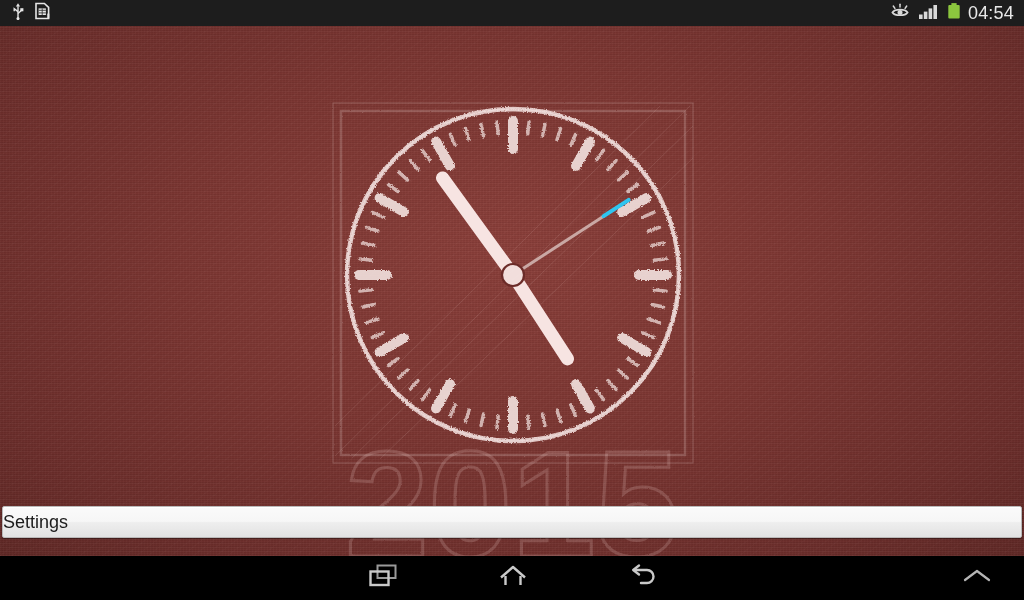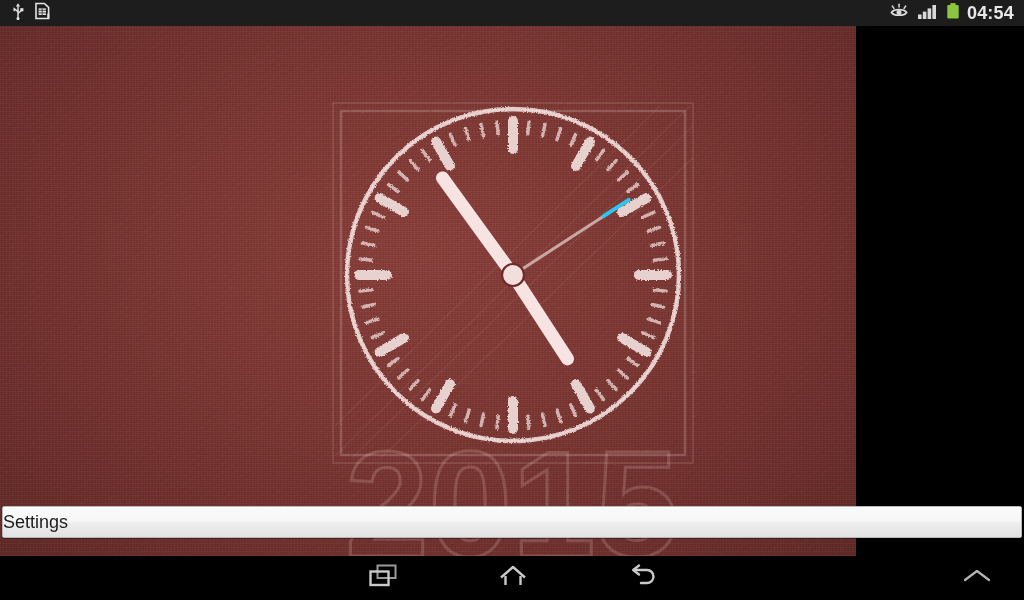--- a/index.html
+++ b/index.html
@@ -45,28 +45,27 @@
     gap: 7px;
     padding-right: 10px;
   }
   .status-icon { display: block; }
   #status-clock {
     color: #e8e8e8;
     font-size: 18px;
     letter-spacing: .2px;
     line-height: 26px;
     font-family: "Liberation Sans", sans-serif;
-    font-weight: bold;
   }
 
   
   #wallpaper {
     position: absolute;
     left: 0; top: 26px;
-    width: 856px;
+    width: 1024px;
     height: 530px;
     overflow: hidden;
     background-color: #7a3632;
     background-image:
       repeating-linear-gradient(
         0deg,
         rgba(255,255,255,0.030) 0px,
         rgba(255,255,255,0.030) 1px,
         rgba(0,0,0,0.045) 1px,
         rgba(0,0,0,0.045) 2px,

